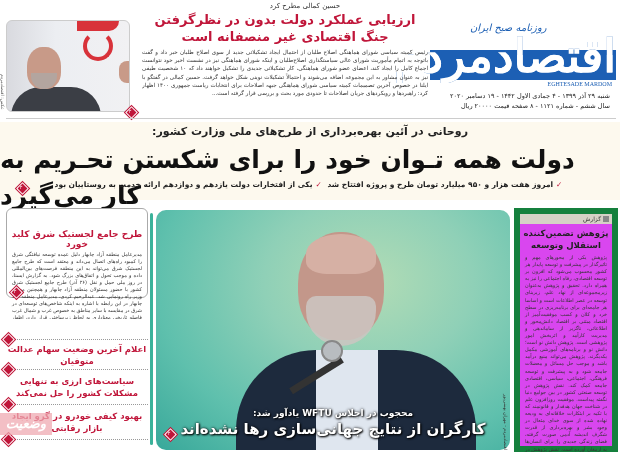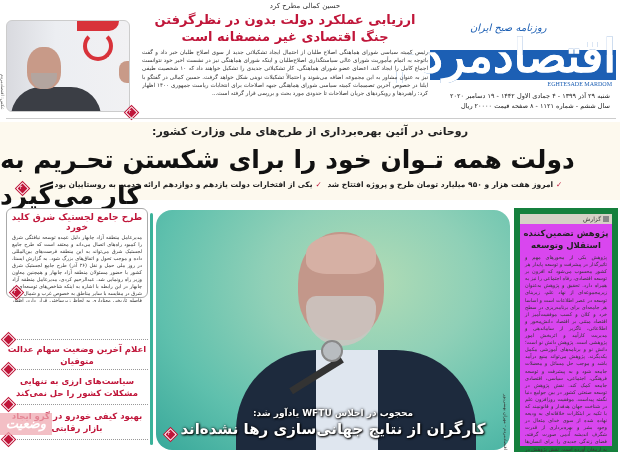--- a/index.html
+++ b/index.html
@@ -33,29 +33,29 @@
 
 .hr{left:6px;top:118px;width:610px;height:1px;background:#ccc}
 
 .headline-band{left:0;top:122px;width:620px;height:78px;background:#fdf9ee}
 .sub-kicker{position:absolute;left:0;width:620px;top:3px;text-align:center;font-size:11px;font-weight:bold;color:#222}
 .main-head{position:absolute;left:0;width:620px;top:20px;text-align:left;font-size:25px;font-weight:900;color:#111;letter-spacing:-0.5px;line-height:36px}
 .sub-bullets{position:absolute;left:0;width:620px;top:58px;text-align:center;font-size:7.5px;font-weight:bold;color:#222;white-space:nowrap}
 .sub-bullets .check{color:#c0163a;margin:0 3px}
 
 .left-box{left:6px;top:208px;width:142px;height:90px;border:1px solid #aaa;border-radius:6px;background:#fff}
-.left-box .lb-title{font-size:9px;font-weight:bold;color:#c0163a;text-align:center;margin-top:3px}
+.left-box .lb-title{font-size:9px;font-weight:bold;color:#c0163a;text-align:center;margin-top:20px}
 .left-box .lb-body{font-size:5px;color:#333;line-height:7px;padding:2px 5px;text-align:justify}
 .news-list{left:6px;top:305px;width:142px}
 .news-item{position:relative;height:35px;border-bottom:1px dotted #999;display:flex;align-items:center;justify-content:center;text-align:center;font-size:8.5px;font-weight:bold;color:#c0163a;line-height:12px}
 .news-item .bullet{left:-2px;bottom:-5px}
 .watermark{left:0;top:413px;width:52px;height:22px;background:#f0aab2;opacity:.75;color:#fff;font-size:13px;font-weight:bold;text-align:center;line-height:22px;font-style:italic}
 .green-edge{left:150px;top:213px;width:3px;height:232px;background:#3bb29a;border-radius:2px}
 
-.main-photo{left:156px;top:210px;width:354px;height:240px;border-radius:16px;overflow:hidden;background:radial-gradient(ellipse at 60% 30%,#b2dcb5 0%,#8fd0b7 35%,#5fc0ad 70%,#38a89a 100%)}
+.main-photo{left:156px;top:210px;width:354px;height:240px;border-radius:10px;overflow:hidden;background:radial-gradient(ellipse at 60% 30%,#b2dcb5 0%,#8fd0b7 35%,#5fc0ad 70%,#38a89a 100%)}
 .mp-head{position:absolute;left:142px;top:22px;width:86px;height:108px;background:#c3978a;border-radius:48% 48% 44% 44%}
 .mp-bald{position:absolute;left:150px;top:24px;width:70px;height:40px;background:#d6b0a4;border-radius:50% 50% 30% 30%}
 .mp-beard{position:absolute;left:150px;top:86px;width:70px;height:50px;background:#ccc6c2;border-radius:10px 10px 35px 35px;opacity:.85}
 .mp-jacket{position:absolute;left:80px;top:140px;width:240px;height:110px;background:#1d2a3d;border-radius:80px 80px 0 0}
 .mp-shirt{position:absolute;left:160px;top:140px;width:62px;height:110px;background:#dfe6ef}
 .mp-mic{position:absolute;left:165px;top:130px;width:22px;height:22px;background:#b8bcc0;border-radius:50%;border:2px solid #888}
 .mp-stand{position:absolute;left:126px;top:146px;width:60px;height:7px;background:#333;transform:rotate(-32deg);transform-origin:right center}
 .mp-caption{position:absolute;left:0;top:198px;width:354px;text-align:center;color:#fff;text-shadow:1px 1px 2px #000,0 0 3px #000}
 .mp-kick{font-size:9px;font-weight:bold}
 .mp-title{font-size:15px;font-weight:bold;margin-top:2px}

